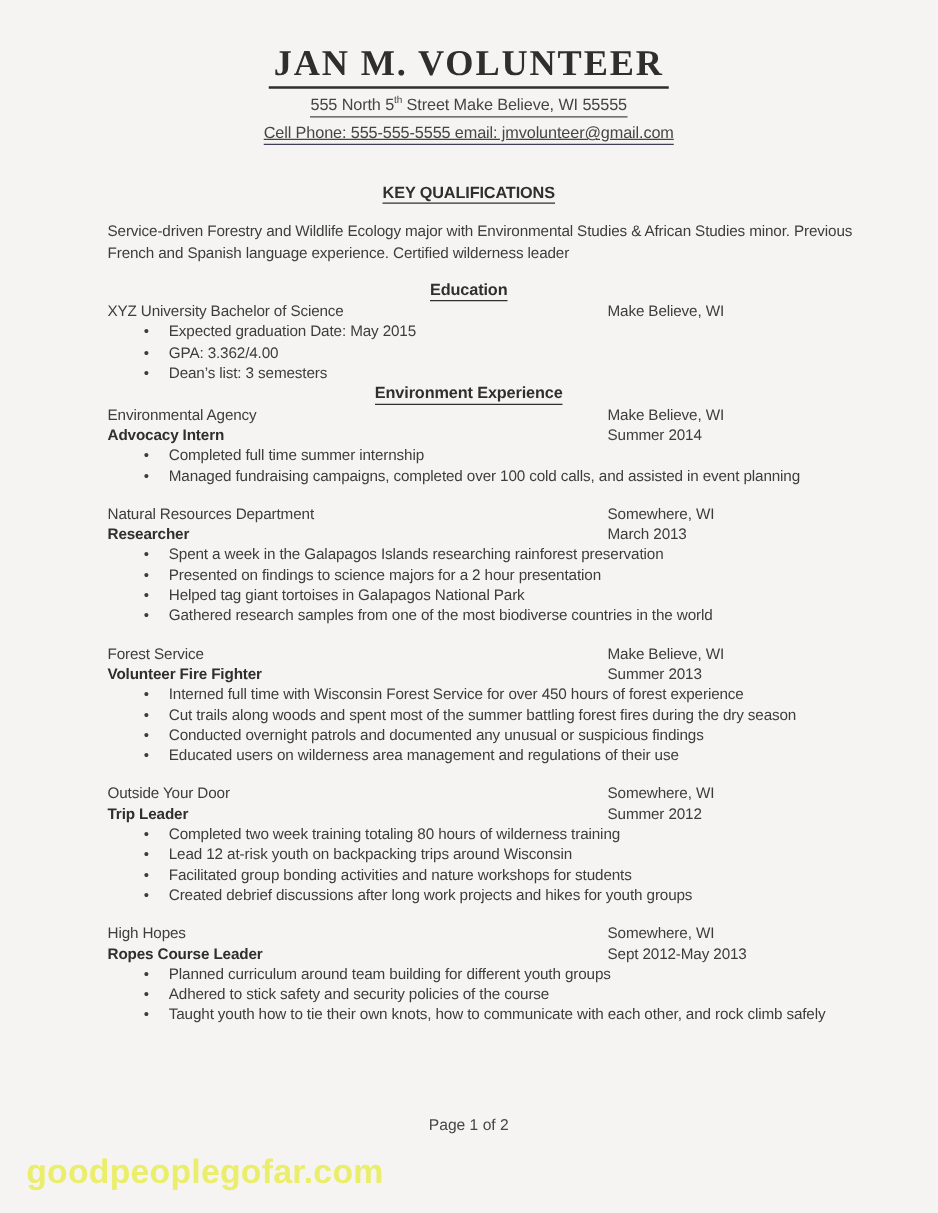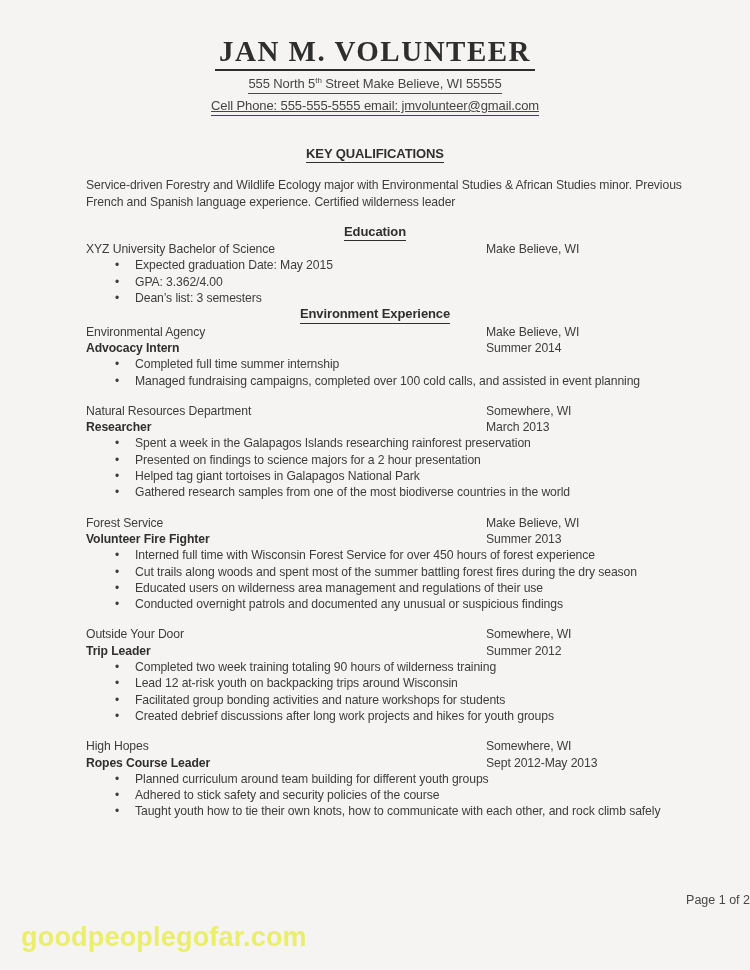--- a/index.html
+++ b/index.html
@@ -79,21 +79,21 @@
     top: 0;
     font-size: 12px;
   }
   .job { margin-top: 14px; }
   .para { max-width: 640px; }
   
   .page-number {
     position: absolute;
     left: 0; right: 0;
     top: 893px;
-    text-align: right;
+    text-align: center;
     font-size: 12.5px;
     color: #474747;
   }
   .watermark {
     position: absolute;
     left: 21px;
     top: 922px;
     font-size: 27px;
     font-weight: bold;
     letter-spacing: 0.2px;
@@ -179,36 +179,36 @@
       <span>Forest Service</span>
       <span class="right-col">Make Believe, WI</span>
     </div>
     <div class="row">
       <span class="bold">Volunteer Fire Fighter</span>
       <span class="right-col">Summer 2013</span>
     </div>
     <ul class="bullets">
         <li>Interned full time with Wisconsin Forest Service for over 450 hours of forest experience</li>
         <li>Cut trails along woods and spent most of the summer battling forest fires during the dry season</li>
+        <li>Conducted overnight patrols and documented any unusual or suspicious findings</li>
         <li>Educated users on wilderness area management and regulations of their use</li>
-        <li>Conducted overnight patrols and documented any unusual or suspicious findings</li>
       </ul>
   </div>
 
   <div class="job">
     <div class="row">
       <span>Outside Your Door</span>
       <span class="right-col">Somewhere, WI</span>
     </div>
     <div class="row">
       <span class="bold">Trip Leader</span>
       <span class="right-col">Summer 2012</span>
     </div>
     <ul class="bullets">
-        <li>Completed two week training totaling 90 hours of wilderness training</li>
+        <li>Completed two week training totaling 80 hours of wilderness training</li>
         <li>Lead 12 at-risk youth on backpacking trips around Wisconsin</li>
         <li>Facilitated group bonding activities and nature workshops for students</li>
         <li>Created debrief discussions after long work projects and hikes for youth groups</li>
       </ul>
   </div>
 
   <div class="job">
     <div class="row">
       <span>High Hopes</span>
       <span class="right-col">Somewhere, WI</span>

